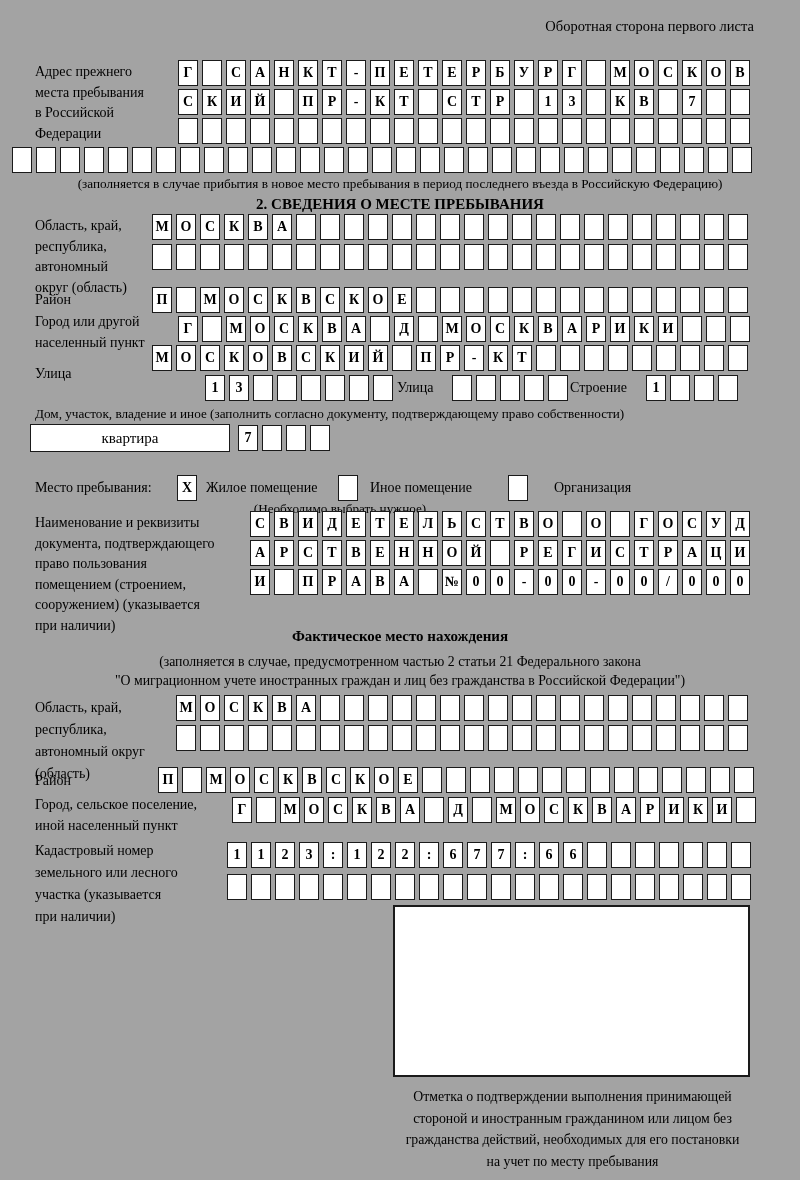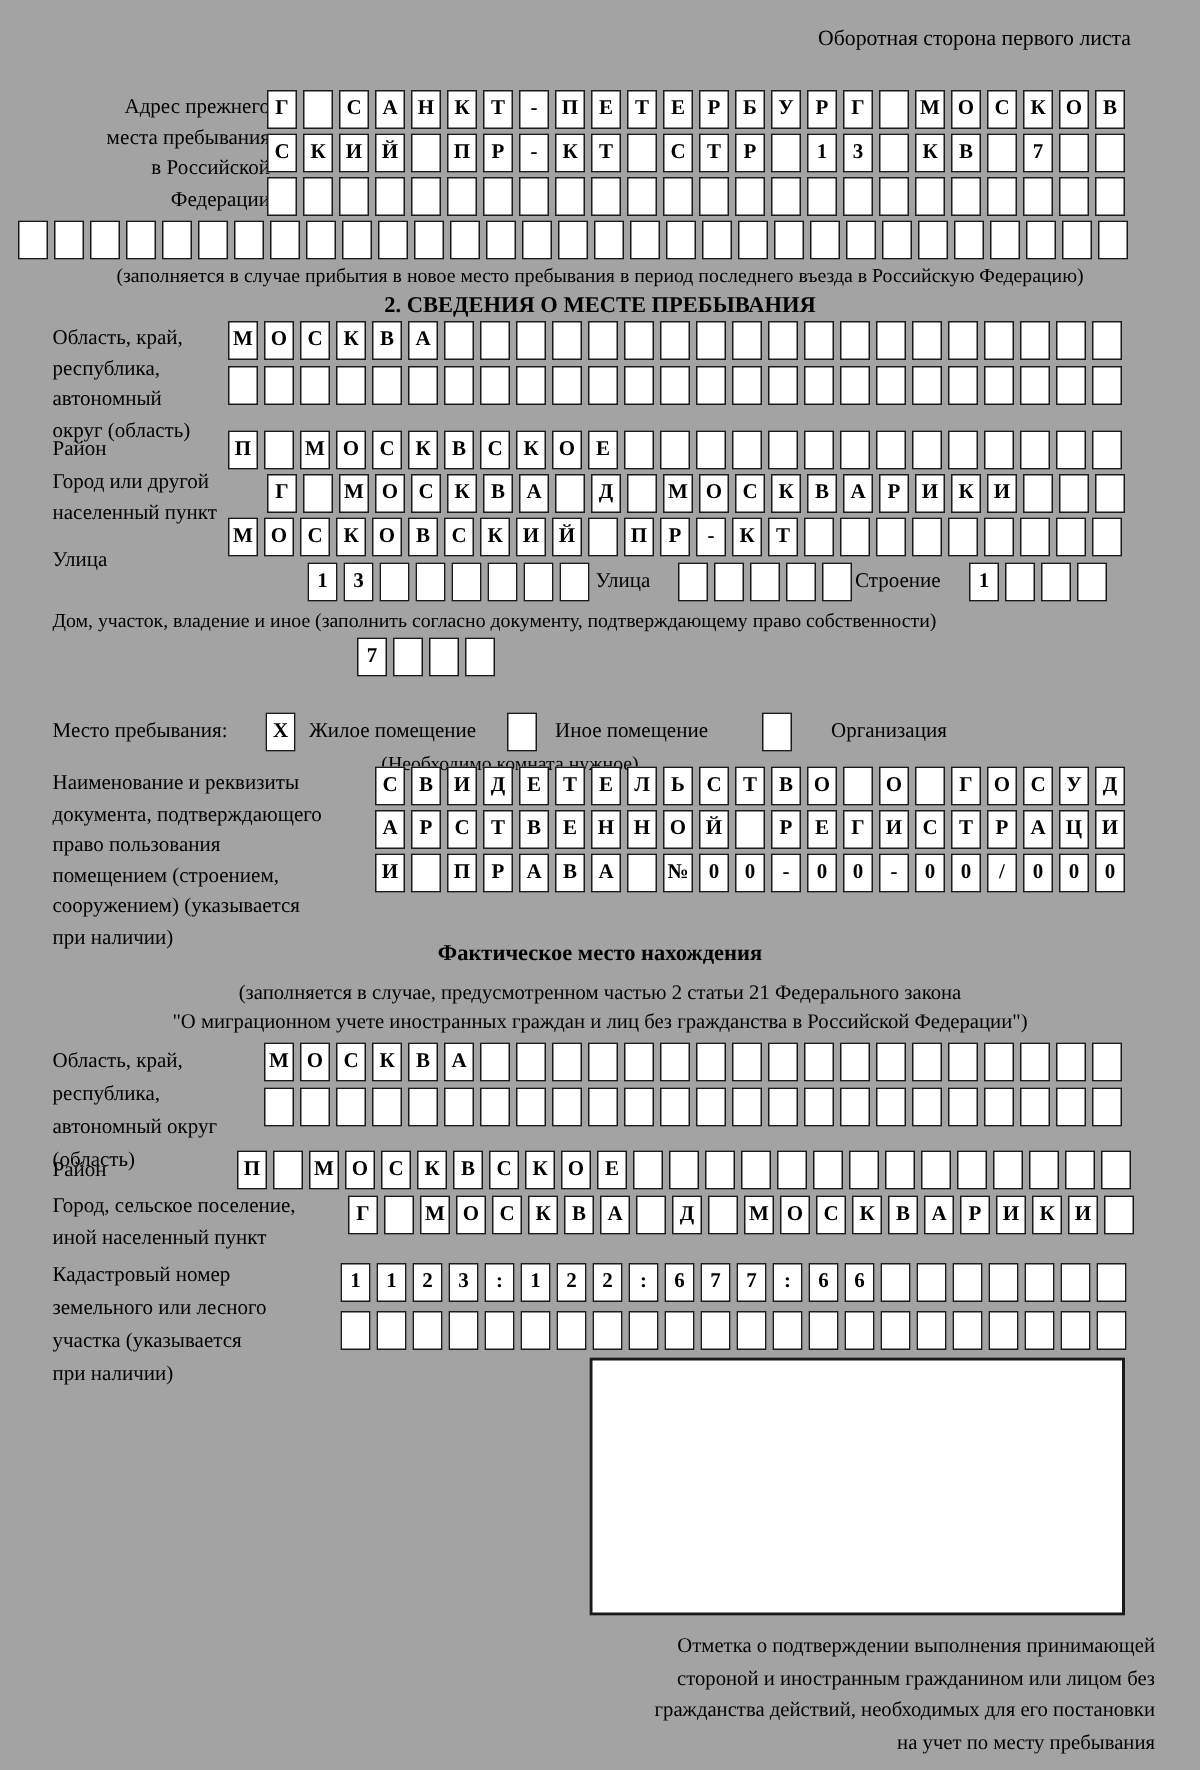--- a/index.html
+++ b/index.html
@@ -9,31 +9,31 @@
   .lbl{font-size:14px;line-height:20.5px;white-space:pre-line;}
   .lbl2{font-size:14px;line-height:22px;white-space:pre-line;}
   .boxrow{display:flex;gap:4px;}
   .cell{width:20px;height:26px;border:1.6px solid #1a1a1a;box-sizing:border-box;flex:0 0 auto;
         display:flex;align-items:center;justify-content:center;font-size:14px;font-weight:600;background:#fff;}
   .widebox{border:1.6px solid #1a1a1a;height:28px;box-sizing:border-box;background:#fff;
            display:flex;align-items:center;justify-content:center;font-size:15px;}
   .cap{font-size:13.2px;}
   .capc{font-size:13.2px;text-align:center;width:100%;}
   .title{font-size:15px;font-weight:bold;text-align:center;width:100%;}
-  .note-multi{font-size:13.8px;line-height:21.5px;white-space:pre-line;text-align:right;}
+  .note-multi{font-size:13.8px;line-height:21.5px;white-space:pre-line;text-align:center;}
   .stampbox{border:2px solid #1a1a1a;background:#fff;box-sizing:border-box;}
 </style>
 </head>
 <body>
 
 <div class="page">
 
   <div class="abs" style="right:46px;top:18px;font-size:14.5px;">Оборотная сторона первого листа</div>
 
-  <div class="abs lbl" style="left:35px;top:62px;width:145px;text-align:right;">Адрес прежнего
+  <div class="abs lbl" style="left:35px;top:62px;width:145px;">Адрес прежнего
 места пребывания
 в Российской
 Федерации</div>
   <div class="abs boxrow" style="left:178px;top:60px;">
       <span class="cell">Г</span>
       <span class="cell"></span>
       <span class="cell">С</span>
       <span class="cell">А</span>
       <span class="cell">Н</span>
       <span class="cell">К</span>
@@ -311,41 +311,42 @@
     </div>
   <div class="abs lbl" style="left:570px;top:378px;">Строение</div>
   <div class="abs boxrow" style="left:646px;top:375px;">
       <span class="cell">1</span>
       <span class="cell"></span>
       <span class="cell"></span>
       <span class="cell"></span>
     </div>
   <div class="abs cap" style="left:35px;top:406px;text-align:right;">Дом, участок, владение и иное (заполнить согласно документу, подтверждающему право собственности)</div>
 
+  <div class="abs widebox" style="left:30px;top:424px;width:200px;">квартира</div>
   <div class="abs boxrow" style="left:238px;top:425px;">
       <span class="cell">7</span>
       <span class="cell"></span>
       <span class="cell"></span>
       <span class="cell"></span>
     </div>
 
   <div class="abs lbl" style="left:35px;top:478px;">Место пребывания:</div>
   <div class="abs boxrow" style="left:177px;top:475px;">
       <span class="cell">X</span>
     </div>
   <div class="abs lbl" style="left:206px;top:478px;">Жилое помещение</div>
   <div class="abs boxrow" style="left:338px;top:475px;">
       <span class="cell"></span>
     </div>
   <div class="abs lbl" style="left:370px;top:478px;">Иное помещение</div>
   <div class="abs boxrow" style="left:508px;top:475px;">
       <span class="cell"></span>
     </div>
   <div class="abs lbl" style="left:554px;top:478px;">Организация</div>
-  <div class="abs capc" style="left:120px;top:501px;width:440px;">(Необходимо комната нужное)</div>
+  <div class="abs capc" style="left:120px;top:501px;width:440px;">(Необходимо выбрать нужное)</div>
 
   <div class="abs lbl" style="left:35px;top:513px;width:215px;">Наименование и реквизиты
 документа, подтверждающего
 право пользования
 помещением (строением,
 сооружением) (указывается
 при наличии)</div>
   <div class="abs boxrow" style="left:250px;top:511px;">
       <span class="cell">С</span>
       <span class="cell">В</span>

